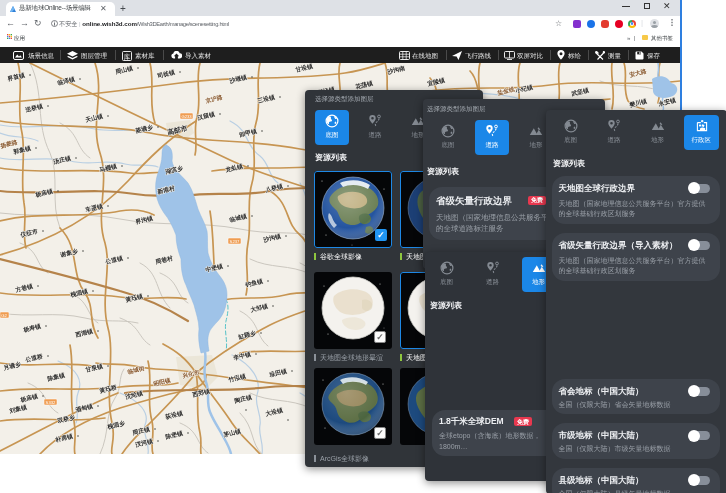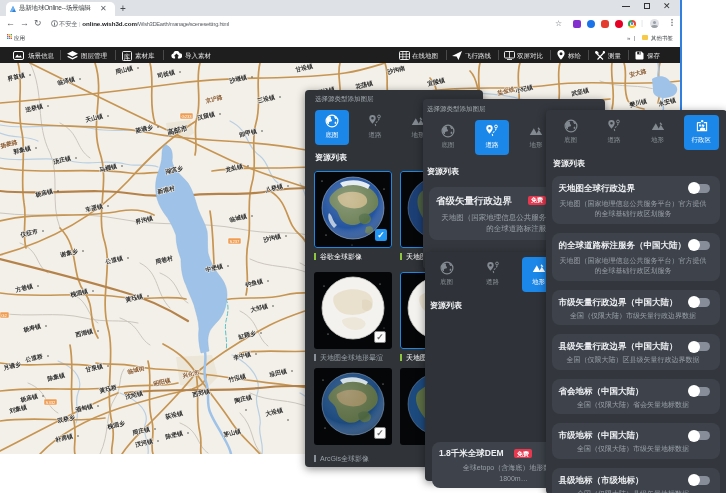--- a/index.html
+++ b/index.html
@@ -22,21 +22,21 @@
 .tbsep { position:absolute; top:50px; width:1px; height:10px; background:#4a4a4a; }
 
 .panel { position:absolute; background:#32363c; border-radius:4px; box-shadow:0 2px 8px rgba(0,0,0,.45); }
 .phead { position:absolute; left:10px; top:5px; font-size:6.5px; color:#a9afb6; }
 .ptab { position:absolute; width:34px; height:35px; text-align:center; }
 .ptab.sel { background:#1b87e8; border-radius:4px; }
 .ptab .lbl { position:absolute; left:0; right:0; top:21px; font-size:6.5px; color:#8b9199; }
 .ptab.sel .lbl { color:#fff; }
 .ptab svg { position:absolute; left:10px; top:4px; }
 .plist { position:absolute; font-size:8px; font-weight:bold; color:#f2f3f5; }
-.card { position:absolute; background:#3e434b; border-radius:8px;text-align:center; }
+.card { position:absolute; background:#3e434b; border-radius:13px; }
 .ctitle { position:absolute; left:7px; font-size:8.5px; font-weight:bold; color:#eceef1; white-space:nowrap; }
 .cdesc { position:absolute; left:7px; font-size:7px; color:#9aa0a8; line-height:10.5px; width:149px; }
 .tag { position:absolute; font-size:6px; color:#fff; background:#e8384f; border-radius:2px; padding:1.5px 3px; line-height:1; font-weight:bold; }
 .tog { position:absolute; width:21px; height:9px; background:#878e99; border-radius:5px; }
 .tog::before { content:""; position:absolute; left:-1px; top:-1.5px; width:12px; height:12px; background:#fff; border-radius:50%; }
 
 .thumb { position:absolute; width:78px; height:77px; background:#050608; border-radius:3px; }
 .thumb.on { outline:1px solid #1e88e5; outline-offset:-1px; }
 .tlabel { position:absolute; font-size:7px; color:#9aa0a8; white-space:nowrap; }
 .tlabel .bar { display:inline-block; width:2px; height:7px; margin-right:4px; vertical-align:-1px; background:#8b9199; }
@@ -607,21 +607,21 @@
     </div>
     <div class="ptab sel" style="left:96.5px;top:5px">
       <svg width="14" height="14" viewBox="0 0 14 14" style="left:10px;top:4px">
           <path d="M0.8 11 L4.8 4.2 L8.6 11 Z" fill="#fff"></path>
           <path d="M6.8 11 L9.8 5.8 L13.2 11 Z" fill="#fff"></path>
           <path d="M8.6 4.6 L9.6 3.2 L11.4 5.8 L9.9 6 Z" fill="#fff"></path>
         </svg>
       <div class="lbl">地形</div>
     </div>
     <div class="plist" style="left:5px;top:48px">资源列表</div>
-    <div class="card" style="left:7px;top:190px;width:167px;height:46px">
+    <div class="card" style="left:7px;top:158px;width:167px;height:46px">
       <div class="ctitle" style="top:6px">1.8千米全球DEM</div>
       <div class="tag" style="left:82px;top:7px">免费</div>
       <div class="cdesc" style="top:21px">全球etopo（含海底）地形数据，<br>1800m…</div>
     </div>
   </div>
 
   <div class="panel" id="p4" style="left:546px;top:110px;width:181px;height:384px;background:#33373d">
     <div class="ptab" style="left:7.5px;top:5px">
       <svg width="14" height="14" viewBox="0 0 14 14" style="left:10px;top:4px">
           <circle cx="7" cy="7" r="5.9" fill="none" stroke="#848a92" stroke-width="1.2"></circle>
@@ -657,43 +657,33 @@
         </svg>
       <div class="lbl">行政区</div>
     </div>
     <div class="plist" style="left:7px;top:48px">资源列表</div>
     <div class="card" style="left:5.5px;top:65.5px;width:168px;height:48px">
       <div class="ctitle" style="top:7px">天地图全球行政边界</div>
       <div class="tog" style="right:10px;top:8px"></div>
       <div class="cdesc" style="top:23px;white-space:nowrap">天地图（国家地理信息公共服务平台）官方提供<br>的全球基础行政区划服务</div>
     </div>
     <div class="card" style="left:5.5px;top:122.5px;width:168px;height:48px">
-      <div class="ctitle" style="top:7px">的全球道路标注服务（中国大陆）</div>
+      <div class="ctitle" style="top:7px">省级矢量行政边界（导入素材）</div>
       <div class="tog" style="right:10px;top:8px"></div>
       <div class="cdesc" style="top:23px;white-space:nowrap">天地图（国家地理信息公共服务平台）官方提供<br>的全球基础行政区划服务</div>
-    </div>
-    <div class="card" style="left:5.5px;top:179.5px;width:168px;height:35.5px">
-      <div class="ctitle" style="top:7px">市级矢量行政边界（中国大陆）</div>
-      <div class="tog" style="right:10px;top:8px"></div>
-      <div class="cdesc" style="top:21px">全国（仅限大陆）市级矢量行政边界数据</div>
-    </div>
-    <div class="card" style="left:5.5px;top:224px;width:168px;height:35.5px">
-      <div class="ctitle" style="top:7px">县级矢量行政边界（中国大陆）</div>
-      <div class="tog" style="right:10px;top:8px"></div>
-      <div class="cdesc" style="top:21px">全国（仅限大陆）区县级矢量行政边界数据</div>
     </div>
     <div class="card" style="left:5.5px;top:268.5px;width:168px;height:35.5px">
       <div class="ctitle" style="top:7px">省会地标（中国大陆）</div>
       <div class="tog" style="right:10px;top:8px"></div>
       <div class="cdesc" style="top:21px">全国（仅限大陆）省会矢量地标数据</div>
     </div>
     <div class="card" style="left:5.5px;top:313px;width:168px;height:35.5px">
       <div class="ctitle" style="top:7px">市级地标（中国大陆）</div>
       <div class="tog" style="right:10px;top:8px"></div>
       <div class="cdesc" style="top:21px">全国（仅限大陆）市级矢量地标数据</div>
     </div>
     <div class="card" style="left:5.5px;top:357.5px;width:168px;height:35.5px">
-      <div class="ctitle" style="top:7px">县级地标（市级地标）</div>
+      <div class="ctitle" style="top:7px">县级地标（中国大陆）</div>
       <div class="tog" style="right:10px;top:8px"></div>
       <div class="cdesc" style="top:21px">全国（仅限大陆）县级矢量地标数据</div>
     </div>
   </div>
 </div>
 
 </body></html>

